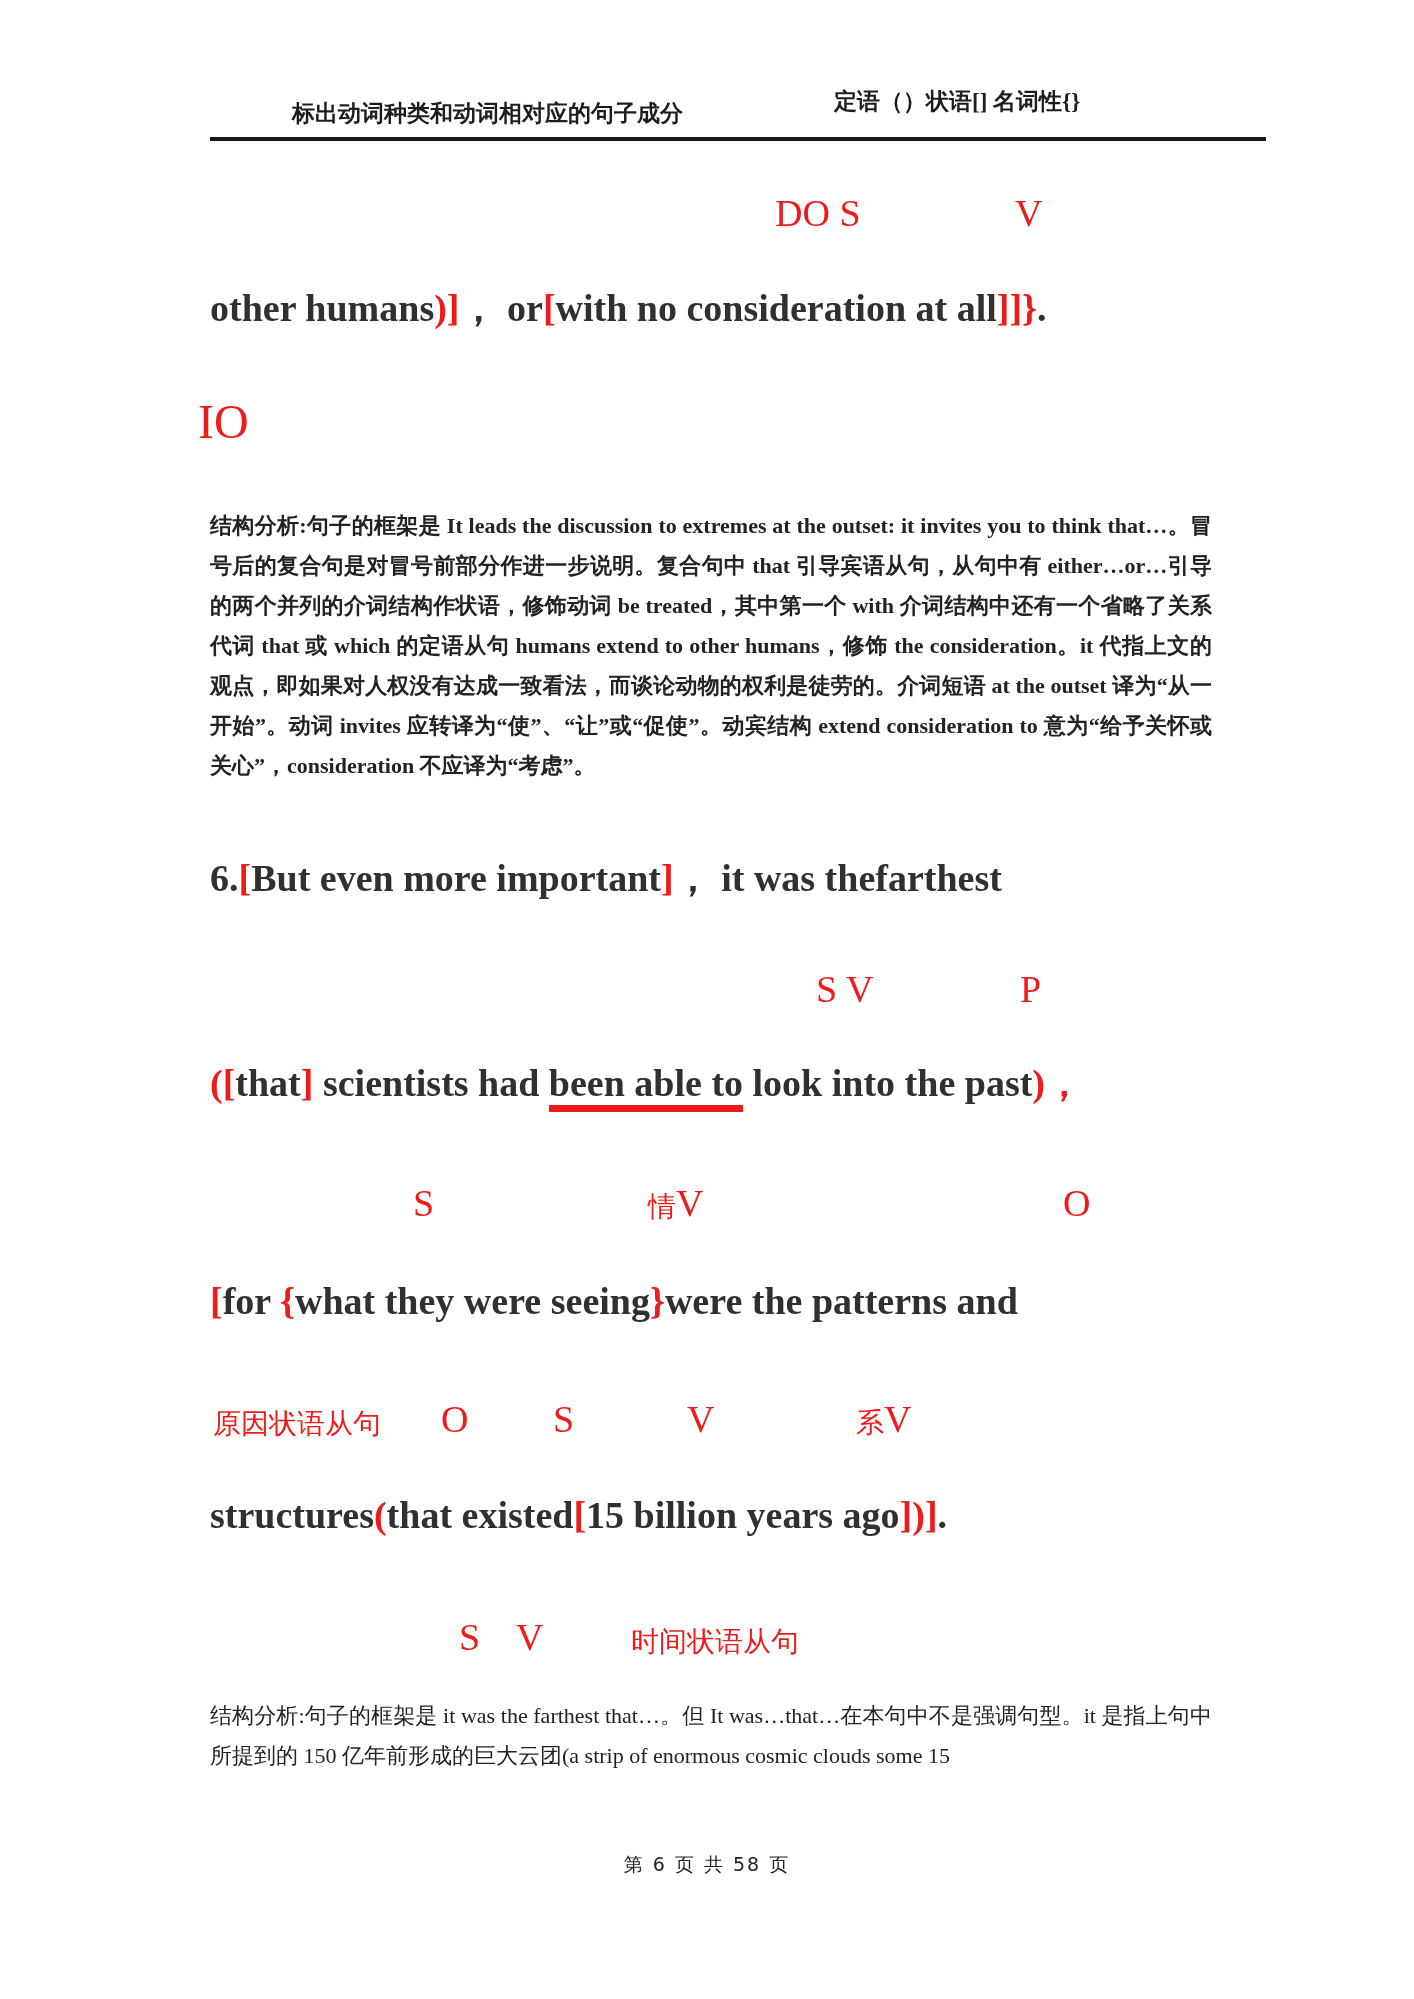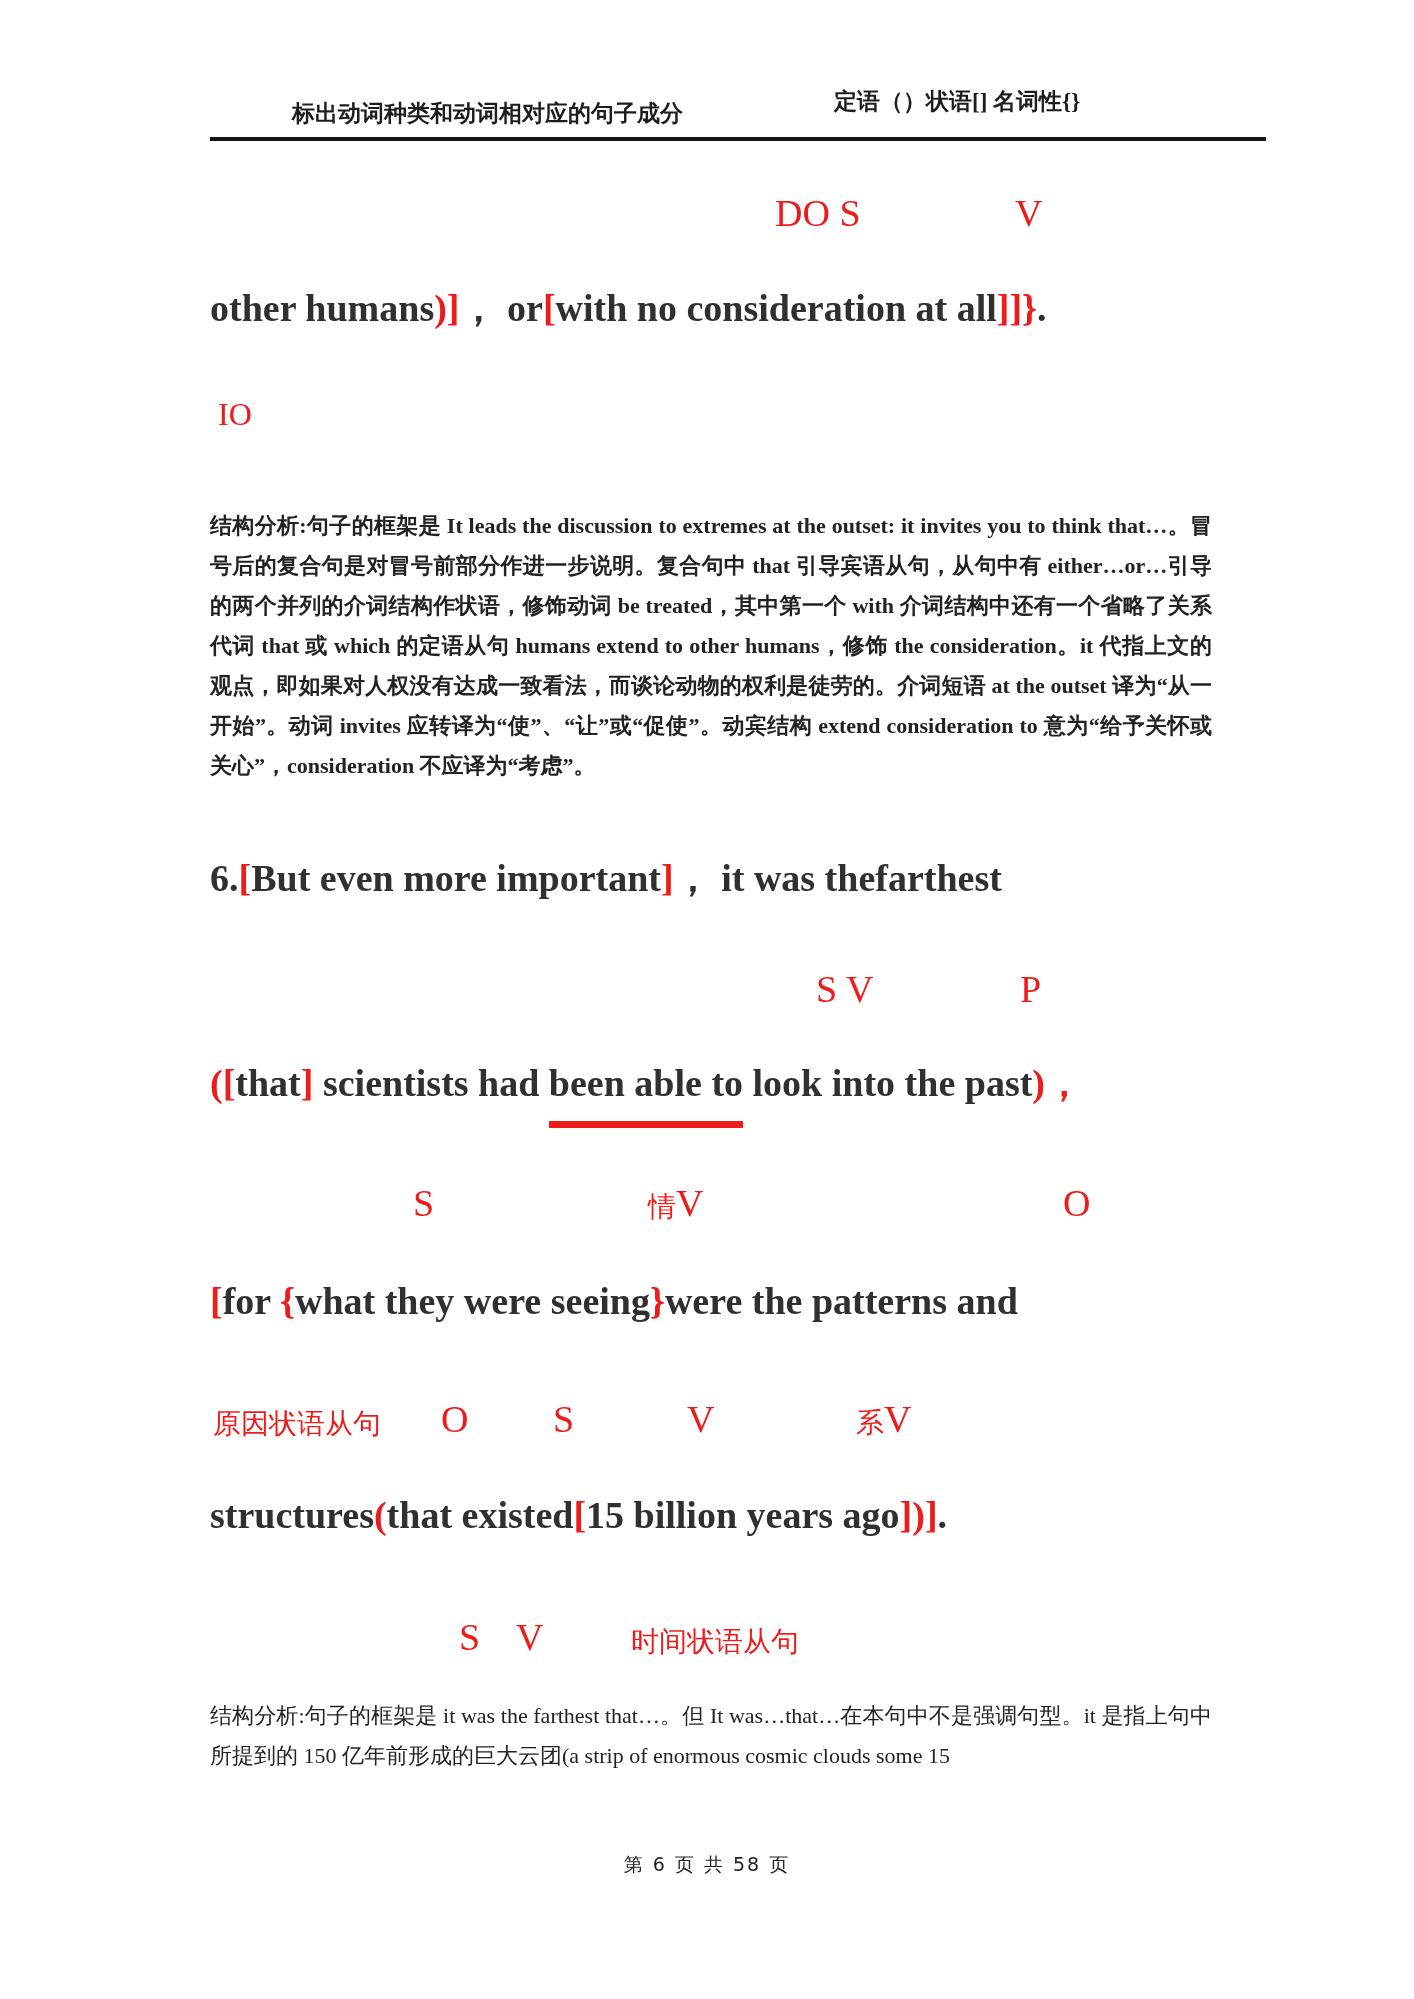--- a/index.html
+++ b/index.html
@@ -15,30 +15,30 @@
   .hdr-right{left:834px;top:86px;}
   .hdr-rule{left:210px;top:137px;width:1056px;height:4px;background:#161616;}
   
   .ann{color:#ed1c1a;font-size:38px;white-space:nowrap;height:50px;width:1414px;left:0;}
   .ann .tok{position:absolute;bottom:0;line-height:1;}
   .ann .cjk{font-size:28px;}
   .mix{display:inline-flex;align-items:baseline;}
   .mix .small{font-size:28px;}
   .mix .big{font-size:38px;}
   .ann-a{top:182px;}  .tok-dos{left:775px;} .tok-v1{left:1015px;}
-  .ann-io{left:218px;top:398px;color:#ed1c1a;font-size:32px;line-height:1;}
+  .ann-io{left:198px;top:398px;color:#ed1c1a;font-size:48px;line-height:1;}
   .ann-b{top:958px;padding-left:7px;}  .tok-sv{left:816px;}  .tok-p{left:1020px;}
   .ann-c{top:1172px;} .tok-s3a{left:413px;} .tok-s3b{left:648px;} .tok-s3c{left:1063px;}
   .ann-d{top:1388px;} .tok-r1{left:213px;}  .tok-r2{left:441px;}  .tok-r3{left:553px;} .tok-r4{left:687px;} .tok-r5{left:856px;}
   .ann-e{top:1606px;} .tok-t1{left:459px;}  .tok-t2{left:516px;}  .tok-t3{left:631px;}
   
   .sent{left:210px;font-weight:bold;font-size:38px;line-height:1.25;color:#303030;white-space:nowrap;}
   .sent .r{color:#ed1c1a;}
   .sent1{top:285px;} .sent2{top:855px;} .sent3{top:1060px;} .sent4{top:1278px;} .sent5{top:1492px;}
-  .u-red{border-bottom:7px solid #ed1c1a;padding-bottom:17px;}
+  .u-red{border-bottom:7px solid #ed1c1a;padding-bottom:1px;}
   
   .para{left:210px;width:1002px;font-size:22px;line-height:40px;text-align:justify;color:#222222;}
   .para1{top:506px;font-weight:bold;}
   .para2{top:1696px;}
   
   .footer{left:0;top:1852px;width:1414px;text-align:center;font-size:19px;color:#222;
           font-family:"DejaVu Sans","Liberation Sans",sans-serif;letter-spacing:2px;}
 </style>
 </head>
 <body>

